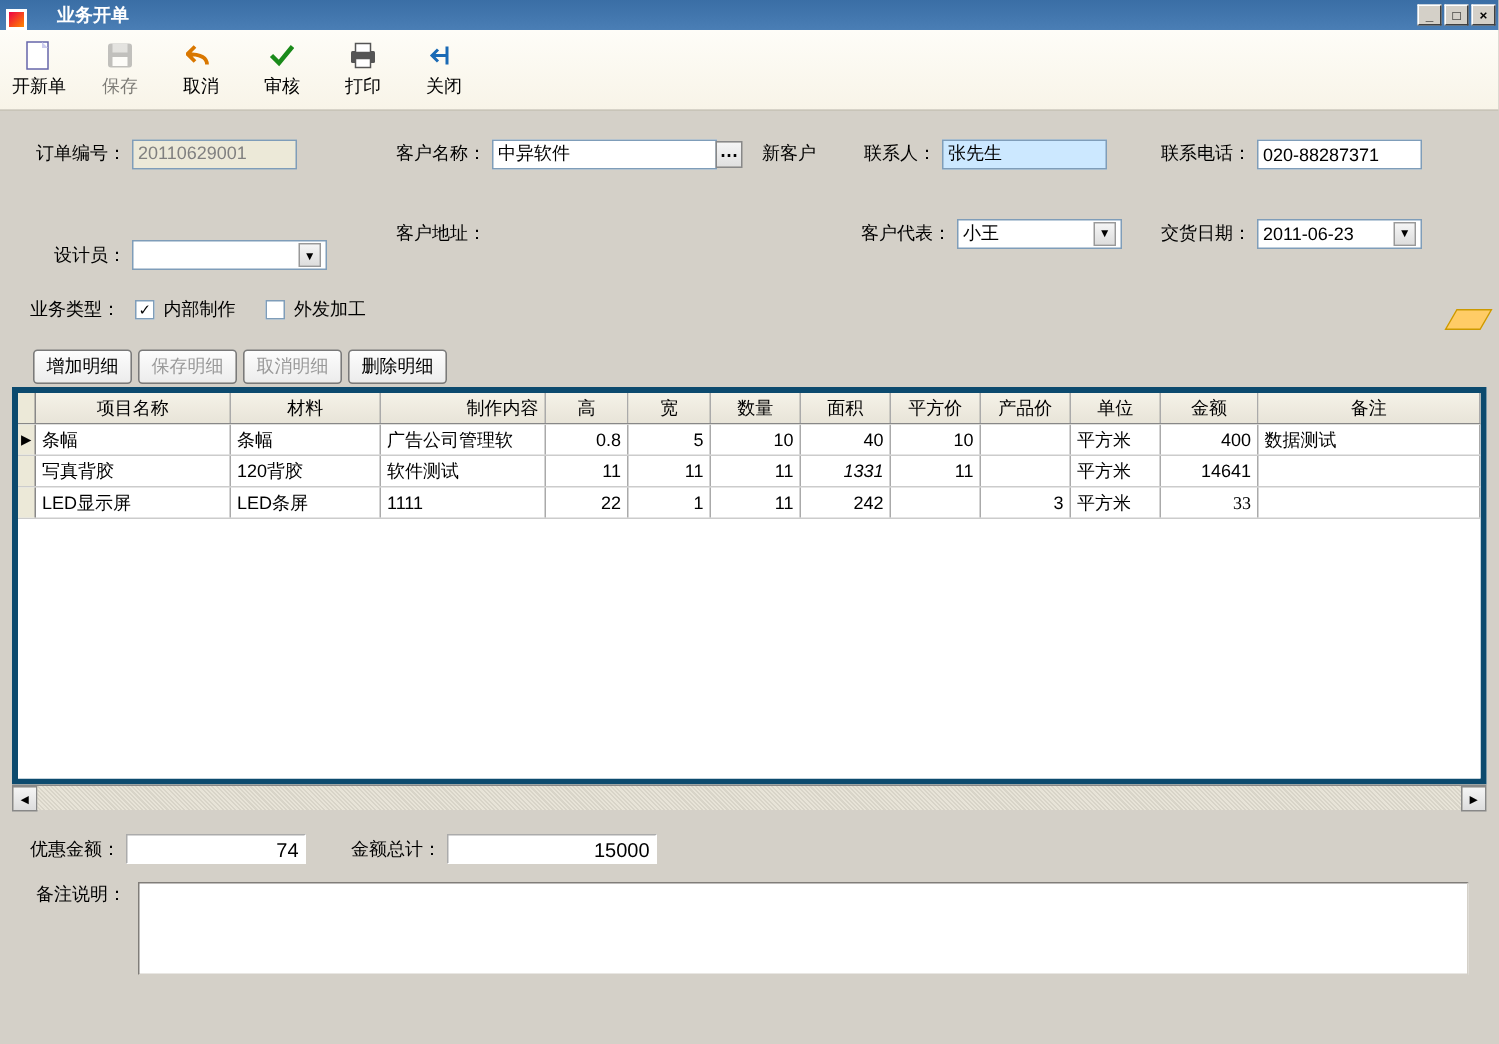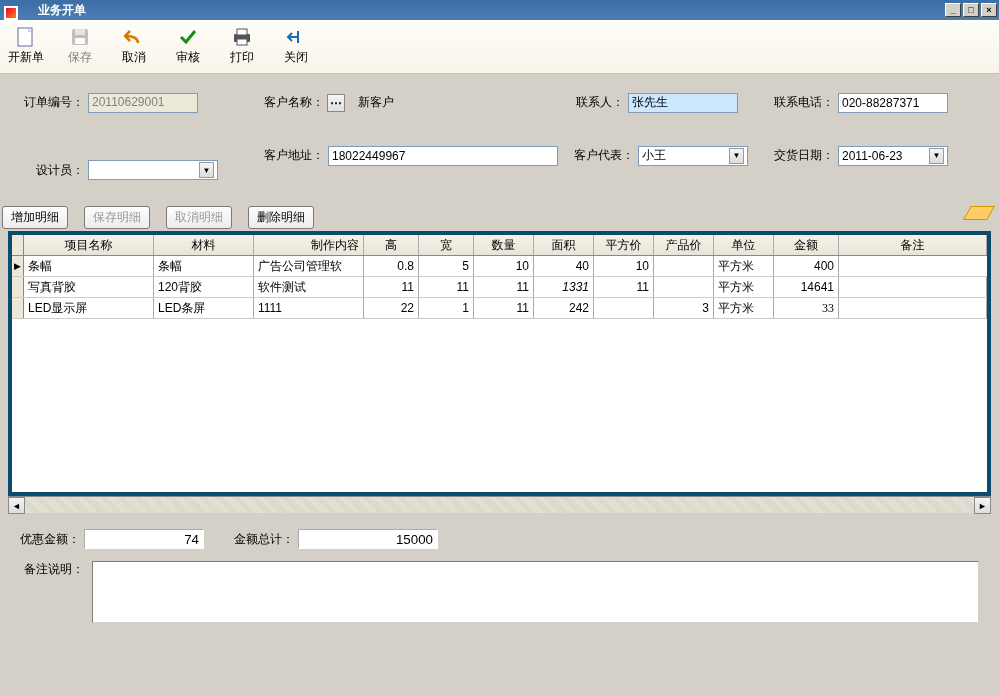--- a/index.html
+++ b/index.html
@@ -82,21 +82,21 @@
     }
     .ellipsis-btn {
       width: 18px; height: 18px; background: linear-gradient(#f5f5f5,#e0e0e0);
       border: 1px solid #888; display: flex; align-items: center; justify-content: center;
       font-weight: bold; cursor: pointer; margin-left: -1px;
     }
     .link-btn { color: #000; cursor: pointer; border: 1px solid transparent; padding: 1px 4px; }
     .highlight-input { background: #cce8ff; }
     .checkbox-row { display: flex; align-items: center; gap: 6px; margin-bottom: 10px; }
     .checkbox { width: 13px; height: 13px; background: #fff; border: 1px solid #7f9db9; display: inline-flex; align-items: center; justify-content: center; font-size: 10px; }
-    .action-btns { display: flex; gap: 16px; padding: 0 18px 2px 2px; }
+    .action-btns { display: flex; gap: 4px; padding: 0 18px 2px 22px; }
     .action-btn {
       background: linear-gradient(#fdfdfd,#ececec);
       border: 1px solid #7a7a7a;
       border-radius: 3px;
       padding: 2px 8px;
       cursor: pointer;
       font-size: 12px;
     }
     .action-btn.disabled { color: #999; cursor: default; }
     .grid-wrap { margin: 0 8px; border: 4px solid #0c4a6e; background: #fff; height: 265px; display: flex; flex-direction: column; }
@@ -197,20 +197,21 @@
 </div>
 
 <div class="form-area">
   <div class="form-row">
     <div class="form-group" style="width:240px;">
       <span class="fg-label" style="width:64px;">订单编号：</span>
       <div class="readonly-input" style="width:110px;">20110629001</div>
     </div>
     <div class="form-group" style="width:310px;">
       <span class="fg-label" style="width:64px;">客户名称：</span>
+      <input class="text-input" style="width: 150px;" value="中异软件">
       <div class="ellipsis-btn">⋯</div>
       <span class="link-btn" style="margin-left:8px;">新客户</span>
     </div>
     <div class="form-group" style="width:200px;">
       <span class="fg-label" style="width:54px;text-align:right;">联系人：</span>
       <input class="text-input highlight-input" style="width: 110px;" value="张先生">
     </div>
     <div class="form-group">
       <span class="fg-label" style="width:64px;">联系电话：</span>
       <input class="text-input" style="width: 110px;" value="020-88287371">
@@ -219,36 +220,43 @@
   <div class="form-row">
     <div class="form-group" style="width:240px;margin-top:29px;">
       <span class="fg-label" style="width:64px;">设计员：</span>
       <div class="combo" style="width:130px;">
         <span></span>
         <span class="combo-btn">▼</span>
       </div>
     </div>
     <div class="form-group" style="width:310px;">
       <span class="fg-label" style="width:64px;">客户地址：</span>
-      <input class="text-input" style="width: 230px;" value="18022449967">
     </div>
     <div class="form-group" style="width:200px;">
       <span class="fg-label" style="width:64px;">客户代表：</span>
       <div class="combo" style="width:110px;">
         <span>小王</span>
         <span class="combo-btn">▼</span>
       </div>
     </div>
     <div class="form-group">
       <span class="fg-label" style="width:64px;">交货日期：</span>
       <div class="combo" style="width:110px;">
         <span>2011-06-23</span>
         <span class="combo-btn">▼</span>
       </div>
     </div>
+  </div>
+  <div class="checkbox-row">
+    <span class="fg-label">业务类型：</span>
+    <span class="checkbox">✓</span>
+    <span>内部制作</span>
+    <span style="width:8px;"></span>
+    <span class="checkbox"></span>
+    <span>外发加工</span>
   </div>
 </div>
 
 <div class="tab-corner"></div>
 
 <div class="action-btns">
   <div class="action-btn">增加明细</div>
   <div class="action-btn disabled">保存明细</div>
   <div class="action-btn disabled">取消明细</div>
   <div class="action-btn">删除明细</div>
@@ -277,20 +285,21 @@
         <div class="gc" style="width:100px;">条幅</div>
         <div class="gc" style="width:110px;">广告公司管理软</div>
         <div class="gc num" style="width:55px;">0.8</div>
         <div class="gc num" style="width:55px;">5</div>
         <div class="gc num" style="width:60px;">10</div>
         <div class="gc num" style="width:60px;">40</div>
         <div class="gc num" style="width:60px;">10</div>
         <div class="gc num" style="width:60px;"></div>
         <div class="gc" style="width:60px;">平方米</div>
         <div class="gc num" style="width:65px;">400</div>
+        <div class="gc" style="flex:1;">数据测试</div>
       </div>
       <div class="grid-row">
         <div class="row-indicator"></div>
         <div class="gc" style="width:130px;">写真背胶</div>
         <div class="gc" style="width:100px;">120背胶</div>
         <div class="gc" style="width:110px;">软件测试</div>
         <div class="gc num" style="width:55px;">11</div>
         <div class="gc num" style="width:55px;">11</div>
         <div class="gc num" style="width:60px;">11</div>
         <div class="gc num" style="width:60px;font-style:italic;">1331</div>

